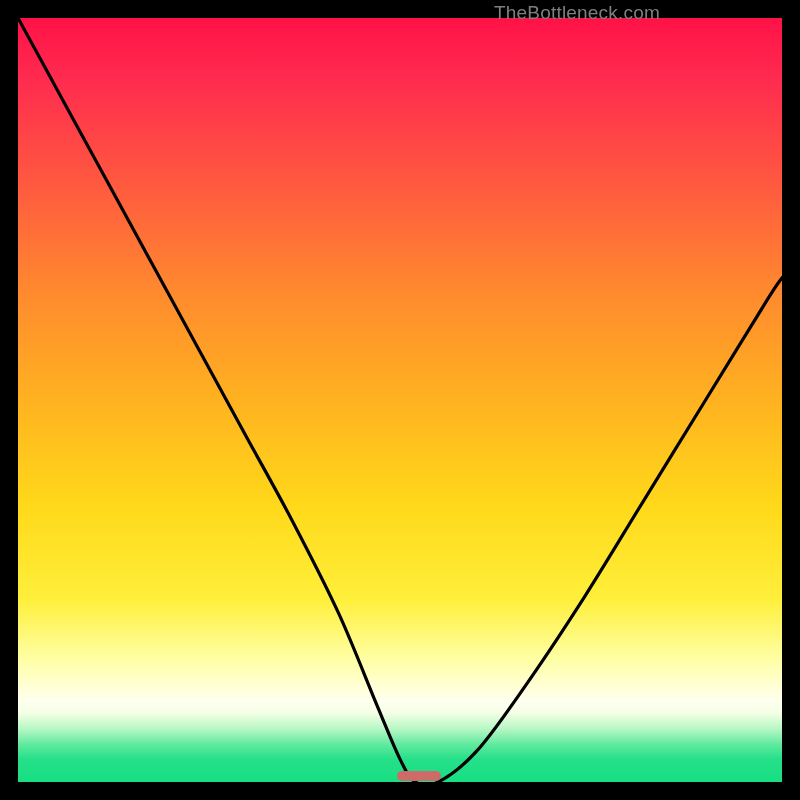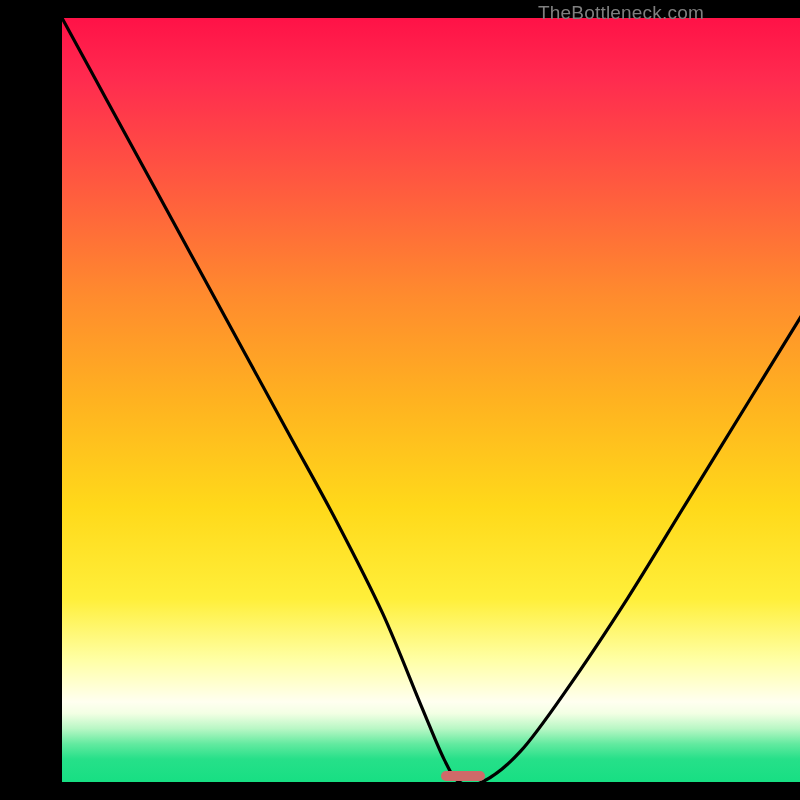--- a/index.html
+++ b/index.html
@@ -8,21 +8,20 @@
     width: 800px;
     height: 800px;
     background: #000;
     font-family: Arial, Helvetica, sans-serif;
     overflow: hidden;
   }
   .stage {
     position: relative;
     width: 674px;
     height: 800px;
-    margin-left: 44px;
   }
   .plot-frame {
     position: absolute;
     left: 18px;
     top: 18px;
     width: 764px;
     height: 764px;
     background: #000;
   }
   .plot-inner {

